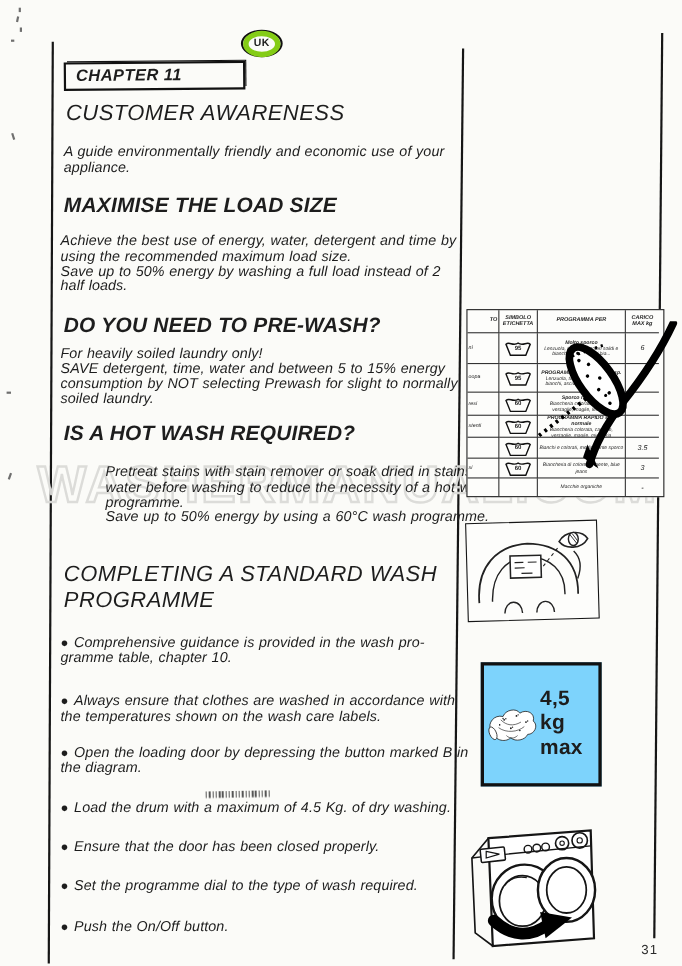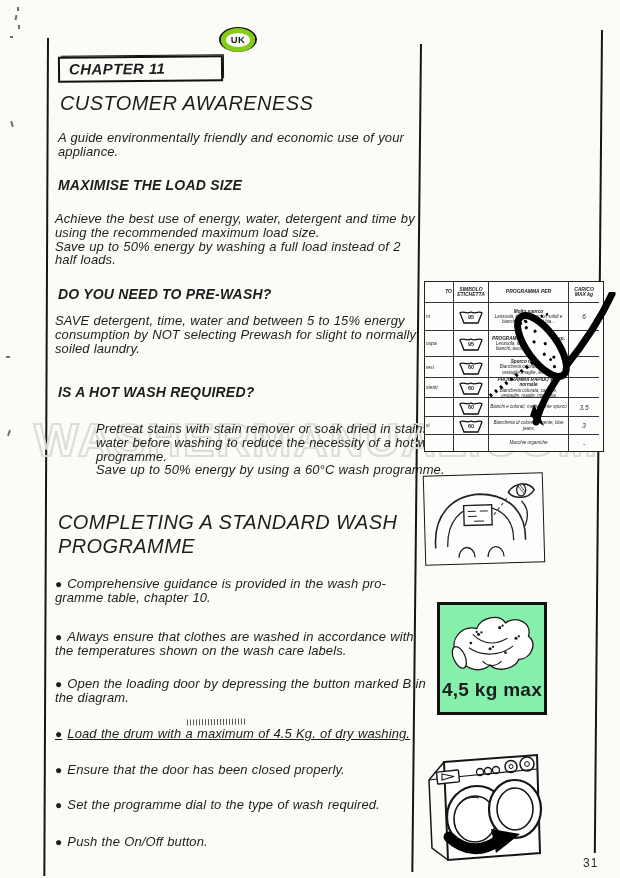--- a/index.html
+++ b/index.html
@@ -16,21 +16,21 @@
   .badge{left:219px;top:27px;width:34px;height:21px;border:2px solid #111;border-radius:50%;
     display:flex;align-items:center;justify-content:center;}
   .badge .inner{border:5px solid #84cc16;border-radius:50%;width:26px;height:14px;
     display:flex;align-items:center;justify-content:center;font-size:9.5px;font-weight:bold;letter-spacing:.5px;}
   
   .chapter{left:58px;top:56px;width:152px;height:22px;border:2.4px solid #111;
     box-shadow:2px -2px 0 -1px #111;transform:rotate(-.5deg);
     font-size:15px;font-weight:bold;font-style:italic;line-height:22px;padding-left:9px;letter-spacing:.4px;background:#fbfbf8;}
   .h-large{font-size:20px;font-style:italic;letter-spacing:.4px;
     text-decoration-thickness:1.7px;text-underline-offset:4px;white-space:nowrap;}
-  .h-small{font-size:14px;font-weight:bold;font-style:italic;letter-spacing:.2px;}
+  .h-small{font-size:19px;font-weight:bold;font-style:italic;letter-spacing:.2px;}
   .body-text{font-size:13px;font-style:italic;line-height:1.06;letter-spacing:.1px;word-spacing:.5px;width:370px;}
   .body-text p{margin:0;}
   .bullet-line{left:55px;width:374px;}
   .bullet-dot{font-style:normal;font-size:12px;margin-right:5px;}
   
   .ptable{left:424px;top:281px;width:178px;border:1.4px solid #222;background:#fdfdfb;
     display:grid;grid-template-columns:29px 35px 80px 30px;
     grid-template-rows:21px 28px 26px 21px 20px 19px 18px 16px;}
   .ptable .c{border-right:.8px solid #333;border-bottom:.8px solid #333;overflow:hidden;
     display:flex;flex-direction:column;align-items:center;justify-content:center;text-align:center;padding:0 1px;}
@@ -40,22 +40,22 @@
   .c.fab{font-size:4.8px;font-style:italic;align-items:flex-start;justify-content:center;text-align:left;}
   .prog-title{display:block;font-size:4.7px;font-weight:bold;font-style:italic;line-height:1.1;}
   .prog-desc{display:block;font-size:4.5px;font-style:italic;line-height:1.15;}
   .c.load{font-size:6.5px;font-style:italic;}
   .tub{position:relative;width:24px;height:15px;display:block;}
   .tub svg{position:absolute;inset:0;}
   .tub .temp{position:absolute;left:0;right:0;top:4.5px;text-align:center;
     font-style:normal;font-weight:bold;font-size:5.5px;}
   
   .illus-box{border:1.6px solid #161616;background:#fdfdfb;}
-  .kg-box{left:437px;top:602px;width:104px;height:107px;border:3px solid #111;background:#86efac;
-    display:flex;flex-direction:column;align-items:center;}
+  .kg-box{left:437px;top:602px;width:104px;height:107px;border:3px solid #111;background:#7dd3fc;
+    display:flex;align-items:center;}
   .kg-caption{font-size:19px;font-weight:bold;letter-spacing:.3px;margin-top:-2px;}
   
   .watermark{left:34px;top:412px;z-index:1;font-size:47px;font-weight:bold;letter-spacing:2px;
     white-space:nowrap;color:transparent;-webkit-text-stroke:2.2px #dbdbd8;opacity:.95;}
   .pagenum{left:583px;top:856px;font-size:12px;color:#2a2a2a;letter-spacing:1px;}
   
   .mark{position:absolute;background:#6f6f6f;}
   .smudge{left:187px;top:719px;width:60px;height:6px;opacity:.85;transform:rotate(-1deg);
     background:repeating-linear-gradient(90deg,#3a3a3a 0 1.2px,transparent 1.2px 3px);filter:blur(.3px);}
 </style>
@@ -87,38 +87,39 @@
 <div class="abs body-text z2" style="left:58px;top:131px;">A guide environmentally friendly and economic use of your appliance.</div>
 
 <div class="abs h-small z2" style="left:58px;top:177px;">MAXIMISE THE LOAD SIZE</div>
 <div class="abs body-text z2" style="left:55px;top:212px;">
   <p>Achieve the best use of energy, water, detergent and time by using the recommended maximum load size.</p>
   <p>Save up to 50% energy by washing a full load instead of 2 half loads.</p>
 </div>
 
 <div class="abs h-small z2" style="left:58px;top:286px;">DO YOU NEED TO PRE-WASH?</div>
 <div class="abs body-text z2" style="left:55px;top:314px;">
+  <p>For heavily soiled laundry only!</p>
   <p>SAVE detergent, time, water and between 5 to 15% energy consumption by NOT selecting Prewash for slight to normally soiled laundry.</p>
 </div>
 
 <div class="abs h-small z2" style="left:58px;top:384px;">IS A HOT WASH REQUIRED?</div>
 <div class="abs body-text z2" style="left:55px;top:422px;margin-left:41px;">
   <p>Pretreat stains with stain remover or soak dried in stains in water before washing to reduce the necessity of a hot wash programme.</p>
   <p>Save up to 50% energy by using a 60°C wash programme.</p>
 </div>
 
 <div class="abs h-large z2" style="left:58px;top:510px;line-height:1.2;">
   <div>COMPLETING A STANDARD WASH</div>
   <div>PROGRAMME</div>
 </div>
 
 <div class="abs body-text bullet-line z2" style="top:577px;"><span class="bullet-dot">●</span><span>Comprehensive guidance is provided in the wash pro-gramme table, chapter 10.</span></div>
 <div class="abs body-text bullet-line z2" style="top:630px;"><span class="bullet-dot">●</span><span>Always ensure that clothes are washed in accordance with the temperatures shown on the wash care labels.</span></div>
 <div class="abs body-text bullet-line z2" style="top:677px;"><span class="bullet-dot">●</span><span>Open the loading door by depressing the button marked B in the diagram.</span></div>
-<div class="abs body-text bullet-line z2" style="top:727px;text-decoration:underline;"><span class="bullet-dot">●</span><span>Load the drum with a maximum of 4.5 Kg. of dry washing.</span></div>
+<div class="abs body-text bullet-line z2" style="top:727px;"><span class="bullet-dot">●</span><span>Load the drum with a maximum of 4.5 Kg. of dry washing.</span></div>
 <div class="abs body-text bullet-line z2" style="top:763px;"><span class="bullet-dot">●</span><span>Ensure that the door has been closed properly.</span></div>
 <div class="abs body-text bullet-line z2" style="top:798px;"><span class="bullet-dot">●</span><span>Set the programme dial to the type of wash required.</span></div>
 <div class="abs body-text bullet-line z2" style="top:835px;"><span class="bullet-dot">●</span><span>Push the On/Off button.</span></div>
 
 <div class="abs smudge z2"></div>
 
 <div class="abs ptable z2">
   <div class="c th" style="align-items:flex-end;">TO</div>
   <div class="c th">SIMBOLO ETICHETTA</div>
   <div class="c th">PROGRAMMA PER</div>

